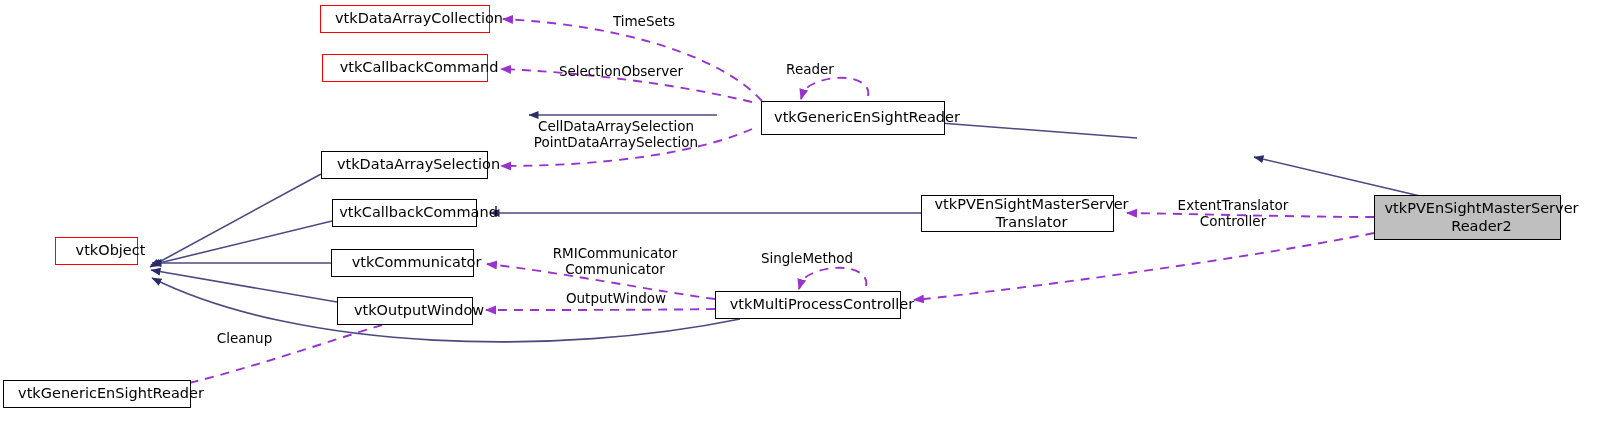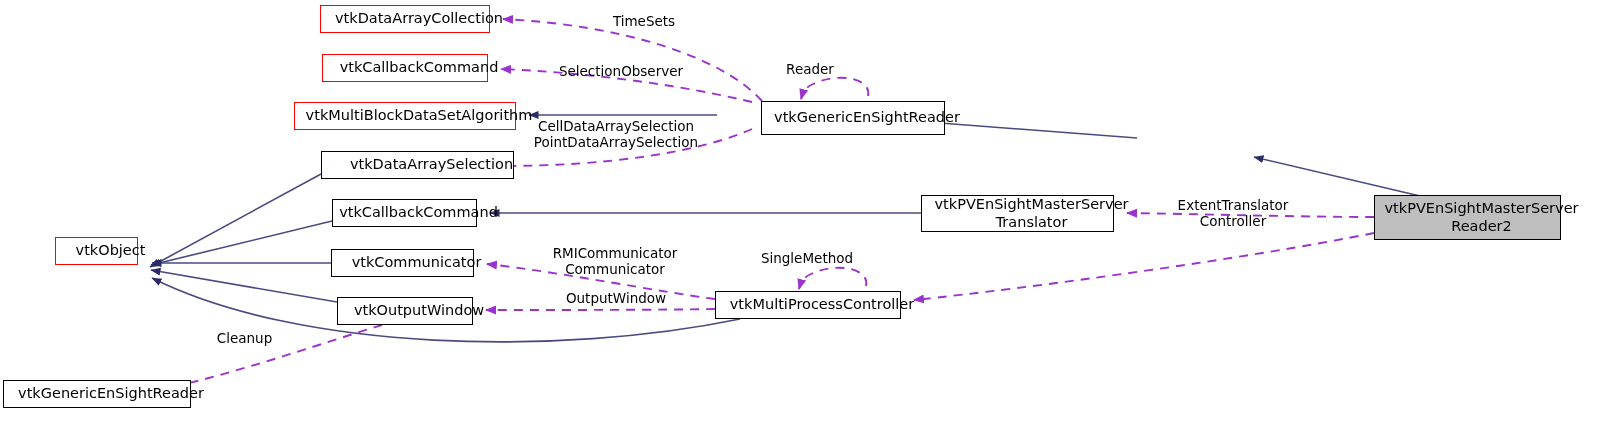--- a/index.html
+++ b/index.html
@@ -113,23 +113,22 @@
       <path d="M1374,233 C1250,258 1030,288 914,300" marker-end="url(#arrow-usage)"></path>
 
       <path d="M382,325 C320,344 240,372 168,388" marker-end="url(#arrow-usage)"></path>
     </g>
   </svg>
 
   <div class="node red" style="left:320px; top:5px; width:170px; height:28px;">vtkDataArrayCollection</div>
 
   <div class="node red" style="left:322px; top:54px; width:166px; height:28px;">vtkCallbackCommand</div>
 
-  <div class="node red" style="left:294px; top:102px; width:222px; height:28px;">vtkMultiBlockDataSetAlgorithm</div>
 
-  <div class="node" style="left:321px; top:151px; width:193px; height:28px;">vtkDataArraySelection</div>
+  <div class="node" style="left:321px; top:151px; width:167px; height:28px;">vtkDataArraySelection</div>
 
   <div class="node" style="left:332px; top:199px; width:145px; height:28px;">vtkCallbackCommand</div>
 
   <div class="node red" style="left:55px; top:237px; width:83px; height:28px;">vtkObject</div>
 
   <div class="node" style="left:331px; top:249px; width:143px; height:28px;">vtkCommunicator</div>
 
   <div class="node" style="left:337px; top:297px; width:136px; height:28px;">vtkOutputWindow</div>
 
   <div class="node" style="left:3px; top:380px; width:188px; height:28px;">vtkGenericEnSightReader</div>

